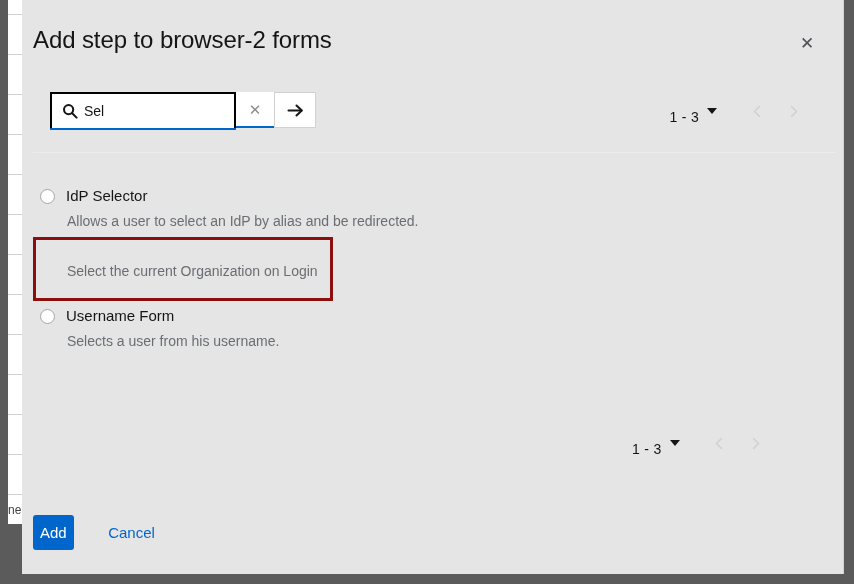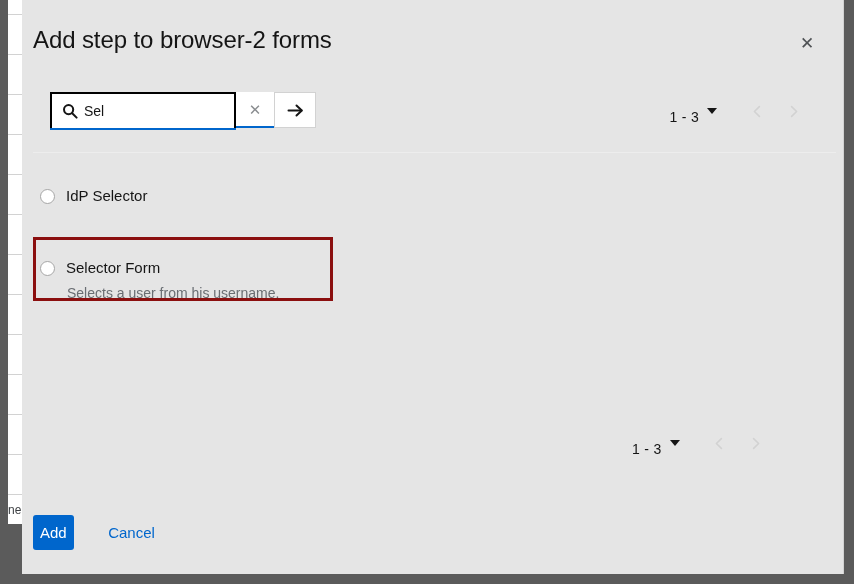--- a/index.html
+++ b/index.html
@@ -396,29 +396,31 @@
 
     <div class="divider"></div>
 
     <div class="option-list">
 
       <div class="option-item">
         <div class="option-head">
           <span class="radio"></span>
           <span class="option-label">IdP Selector</span>
         </div>
+        <div class="option-desc">Allows a user to select an IdP by alias and be redirected.</div>
       </div>
 
       <div class="option-item">
+        <div class="option-desc">Select the current Organization on Login</div>
       </div>
 
       <div class="option-item">
         <div class="option-head">
           <span class="radio"></span>
-          <span class="option-label">Selector Form</span>
+          <span class="option-label">Username Form</span>
         </div>
         <div class="option-desc">Selects a user from his username.</div>
       </div>
 
       <div class="annotation"></div>
     </div>
 
     <div class="pagination bottom">
       <span class="page-range">1 - 3</span>
       <span class="page-caret"></span>

